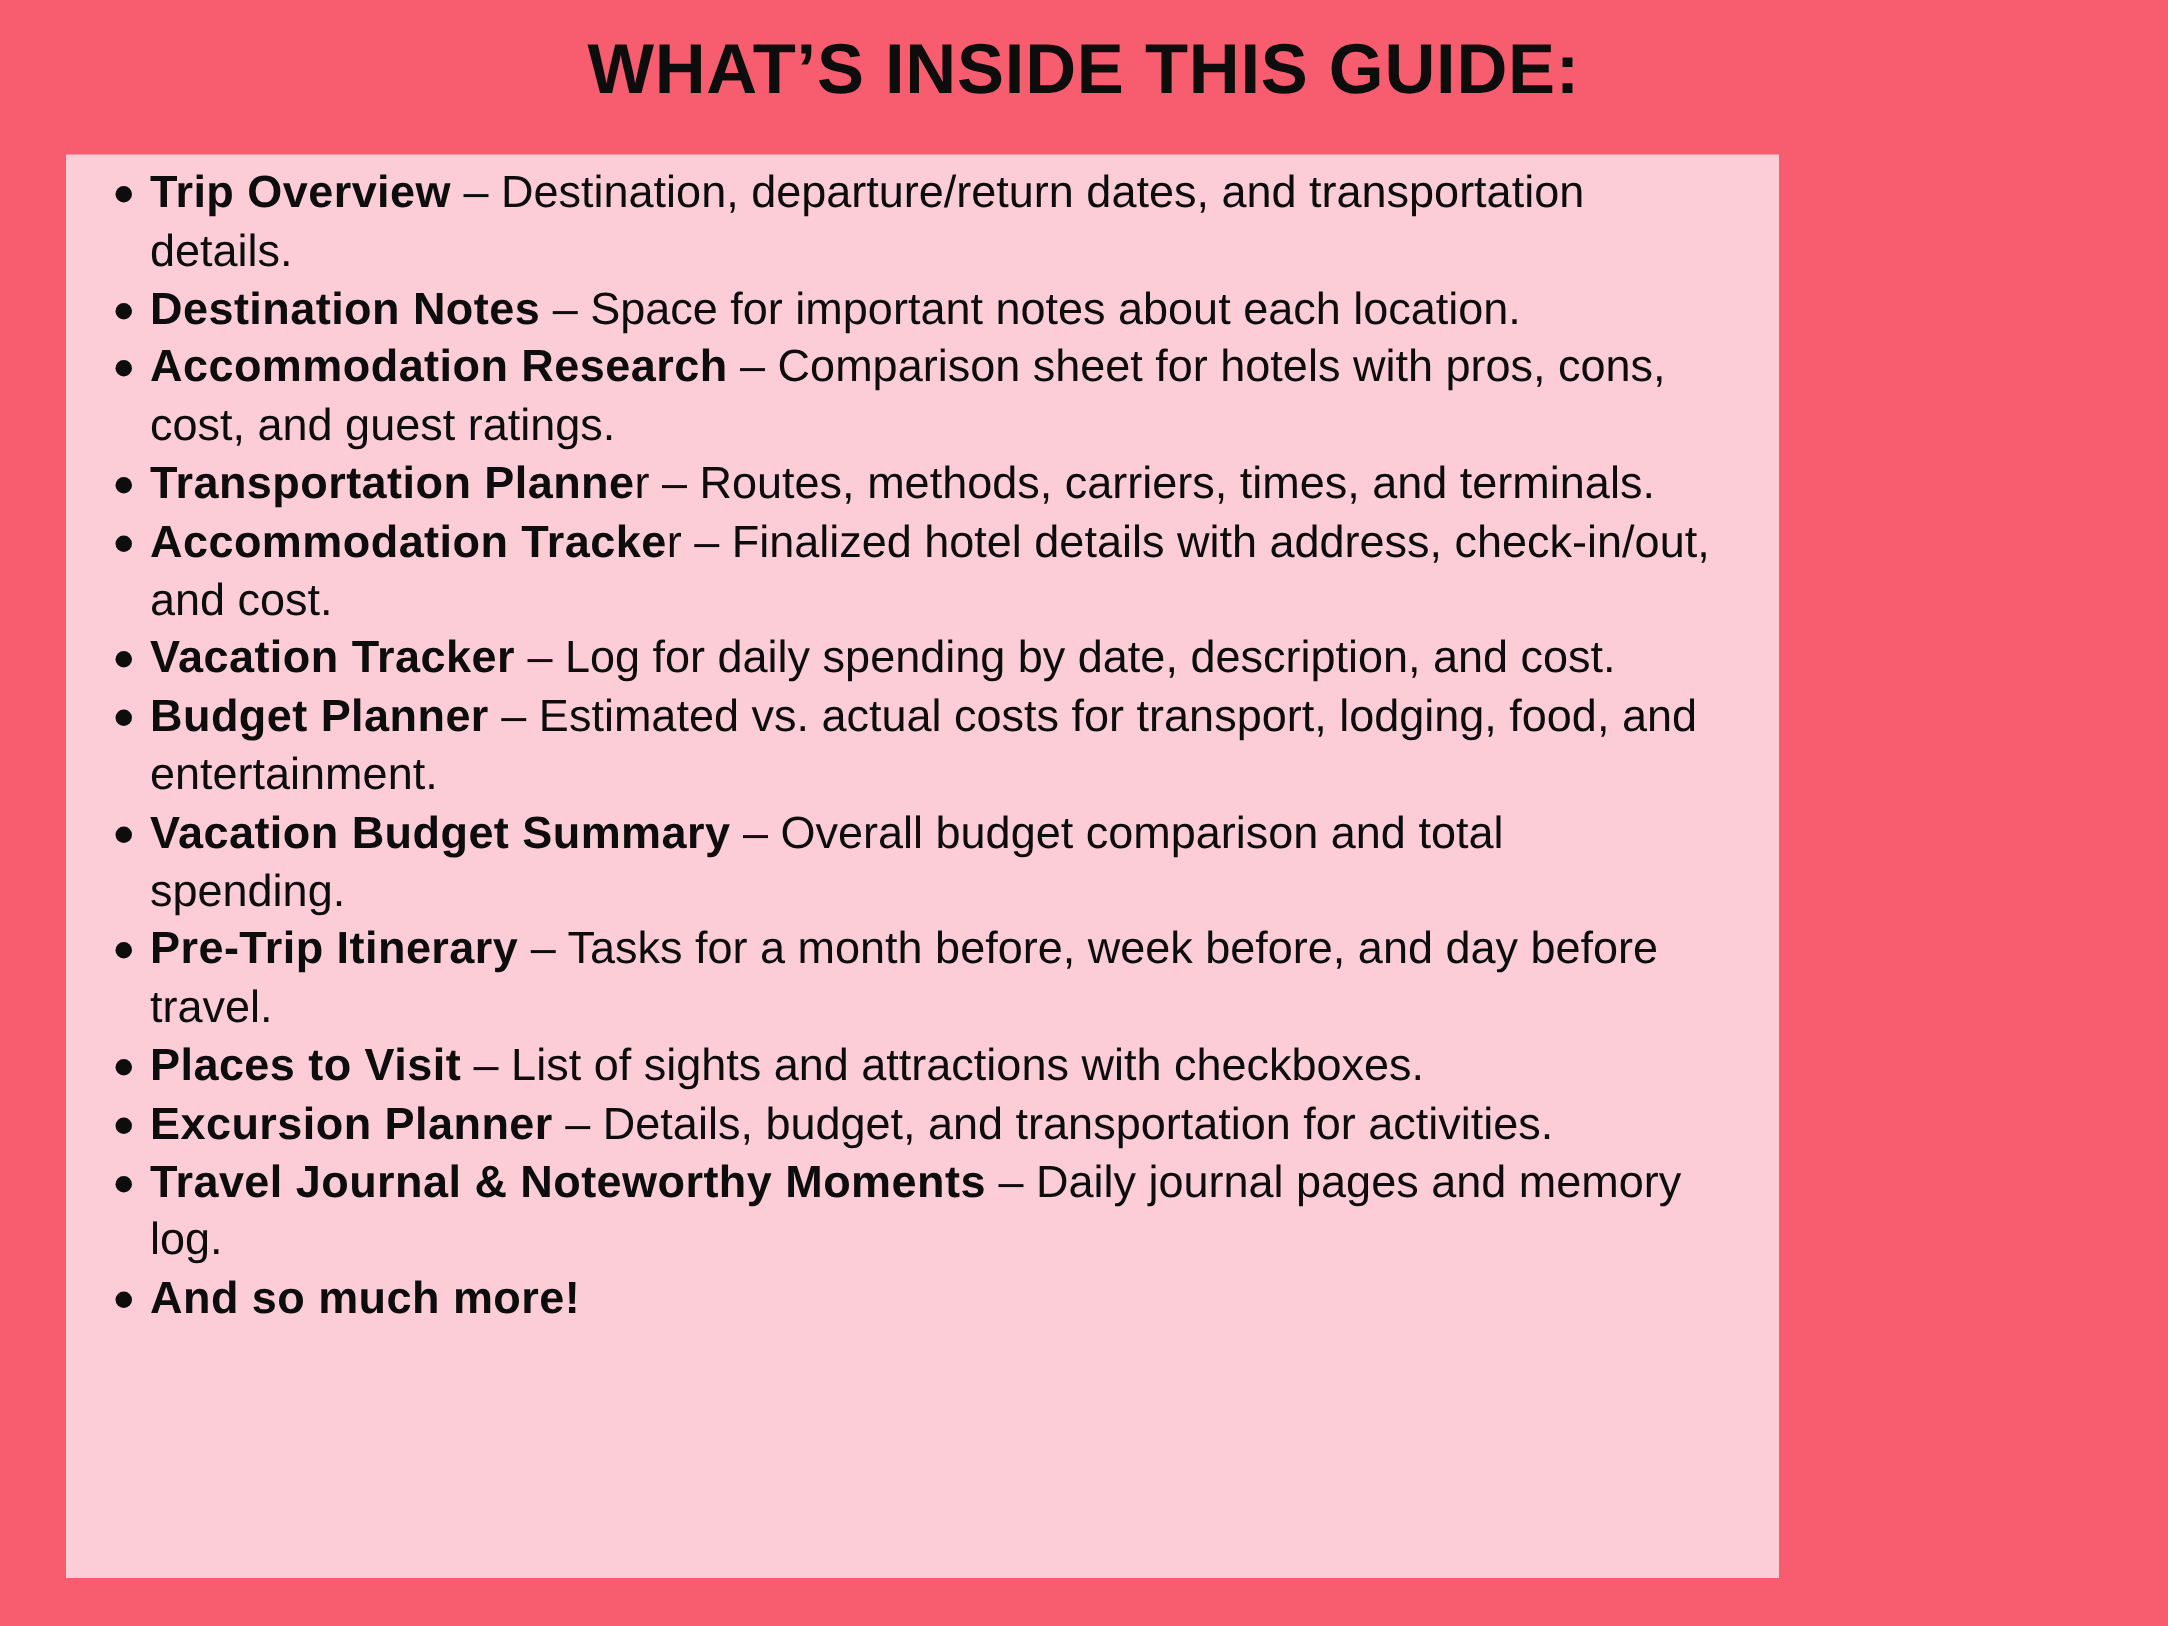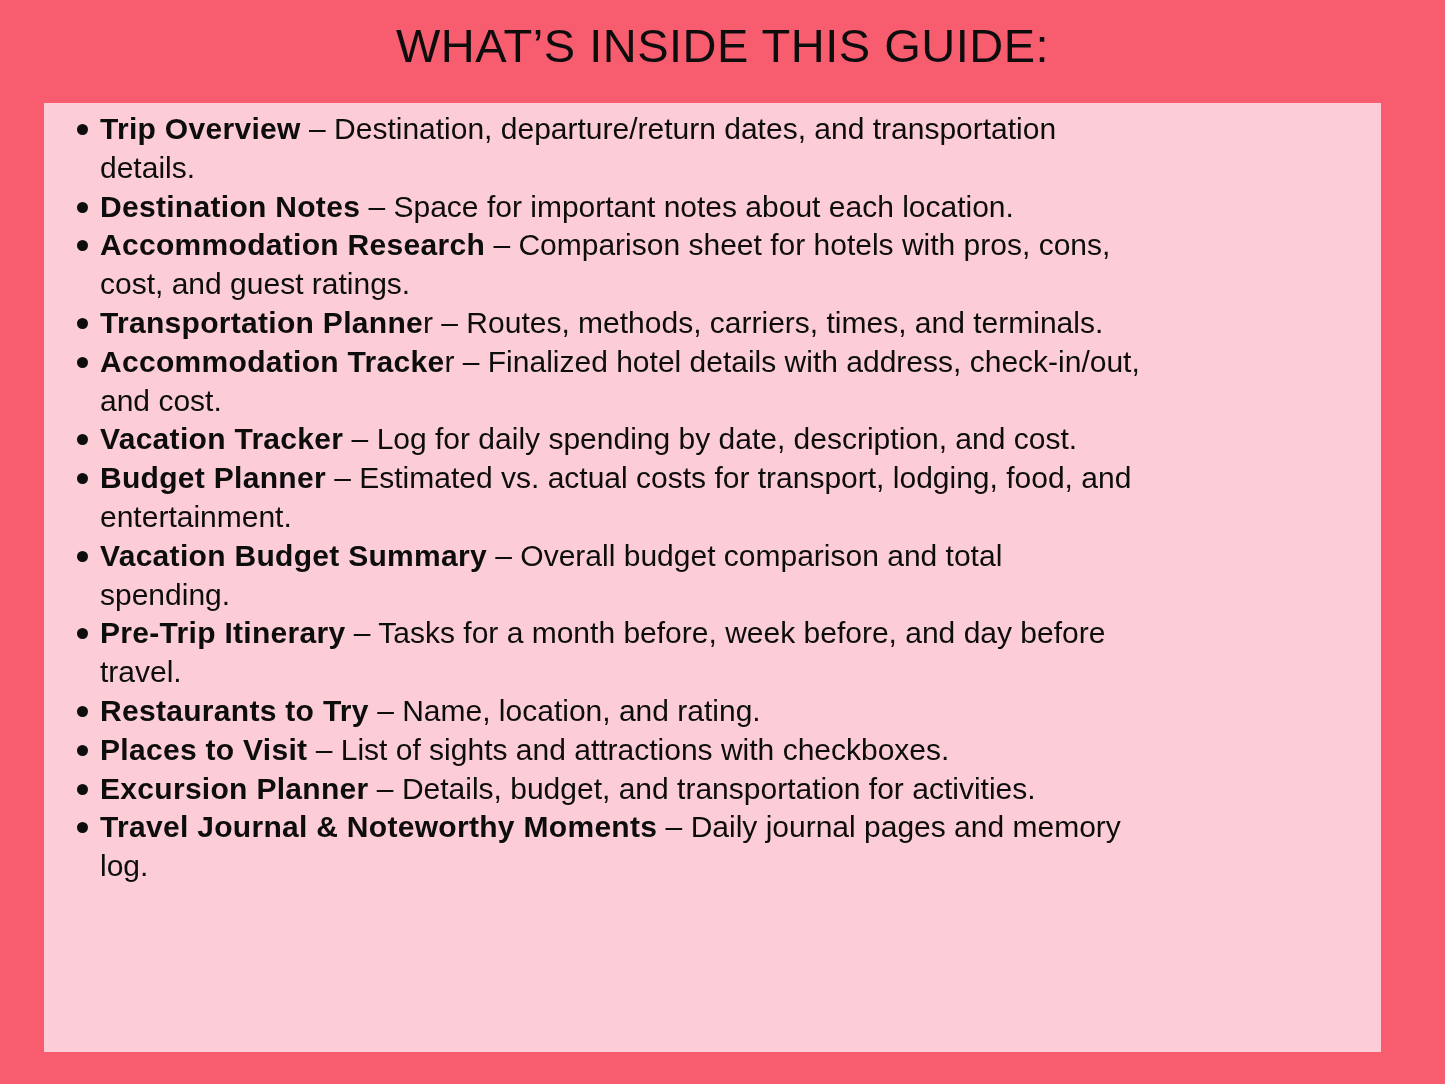--- a/index.html
+++ b/index.html
@@ -16,29 +16,29 @@
     width: 1445px;
     height: 1084px;
     background: #F75C6F;
   }
   .page-title {
     margin: 0;
     padding-top: 22px;
     text-align: center;
     font-size: 47px;
     line-height: 1.0;
-    font-weight: normal;
+    font-weight: bold;
     letter-spacing: 0.5px;
     color: #0D0D0D;
   }
   .contents-panel {
     position: absolute;
     left: 44px;
     top: 103px;
-    width: 1337px;
+    width: 1142px;
     height: 949px;
     background: #FCCDD6;
   }
   .contents-list {
     margin: 0;
     padding: 7px 8px 0 0;
     list-style: none;
   }
   .list-item {
     position: relative;
@@ -94,26 +94,26 @@
       <li class="list-item"><span class="bullet"></span><span class="item-title">Budget Planner</span><span class="item-description"> – Estimated vs. actual costs for transport, lodging, food, and
 entertainment.</span></li>
 
       <li class="list-item"><span class="bullet"></span><span class="item-title">Vacation Budget Summary</span><span class="item-description"> – Overall budget comparison and total
 spending.</span></li>
 
 
       <li class="list-item"><span class="bullet"></span><span class="item-title">Pre-Trip Itinerary</span><span class="item-description"> – Tasks for a month before, week before, and day before
 travel.</span></li>
 
-      <li class="list-item"><span class="bullet"></span><span class="item-title">Restaurants to Try</span><span class="item-description"> – Name, location, and rating.</span></li>
 
       <li class="list-item"><span class="bullet"></span><span class="item-title">Places to Visit</span><span class="item-description"> – List of sights and attractions with checkboxes.</span></li>
 
       <li class="list-item"><span class="bullet"></span><span class="item-title">Excursion Planner</span><span class="item-description"> – Details, budget, and transportation for activities.</span></li>
 
       <li class="list-item"><span class="bullet"></span><span class="item-title">Travel Journal &amp; Noteworthy Moments</span><span class="item-description"> – Daily journal pages and memory
 log.</span></li>
 
+      <li class="list-item"><span class="bullet"></span><span class="item-title">And so much more!</span><span class="item-description"></span></li>
 
     </ul>
   </div>
 
 </div>
 
 </body></html>

